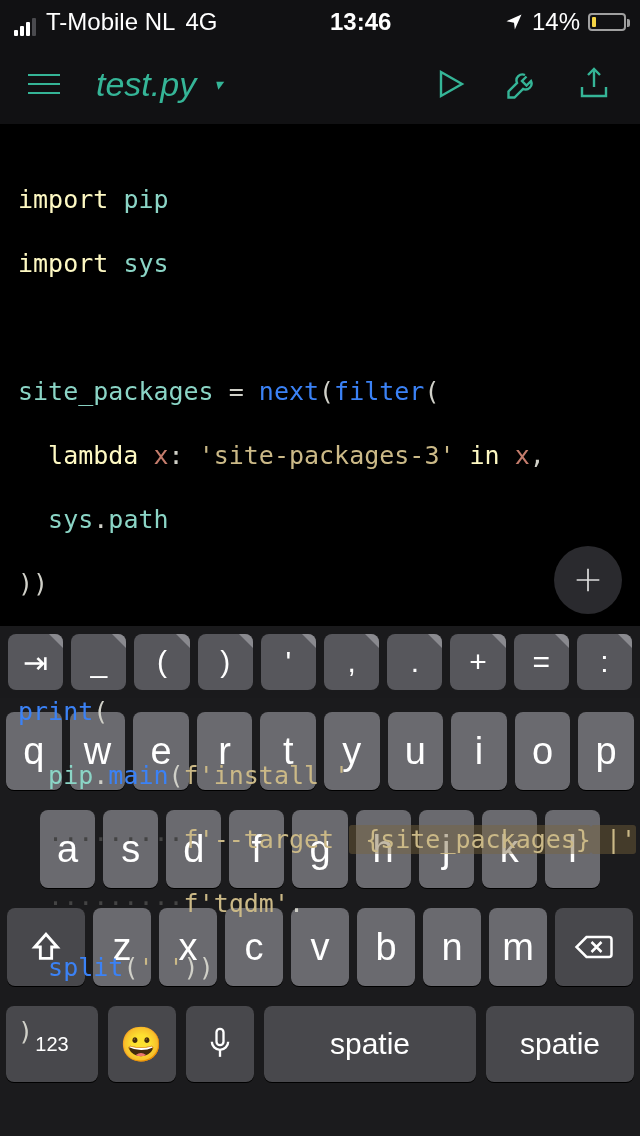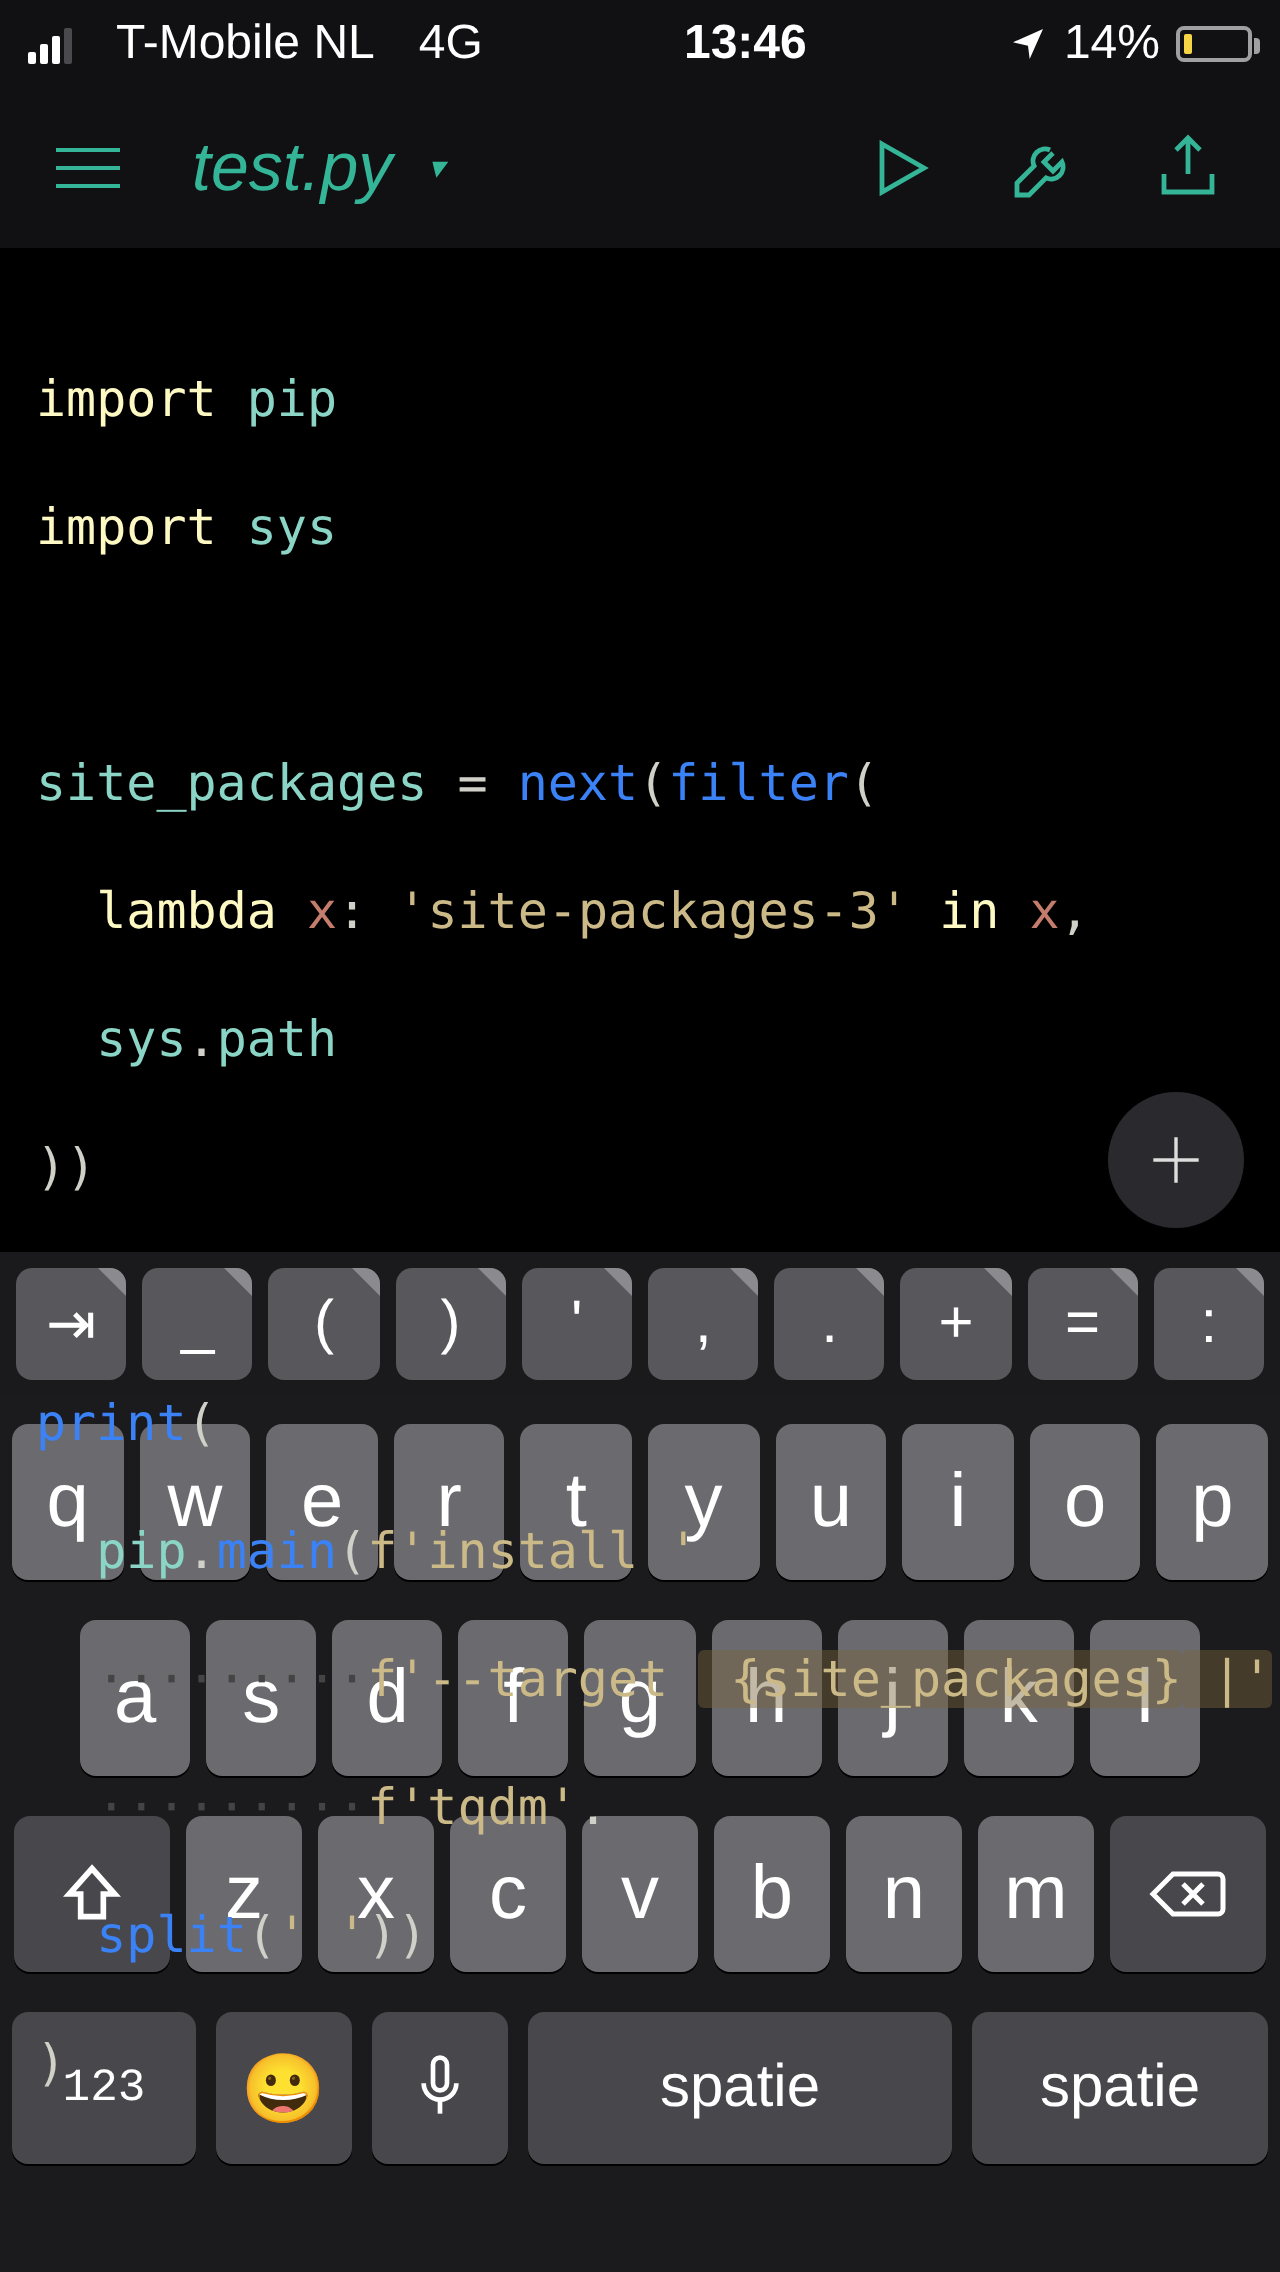--- a/index.html
+++ b/index.html
@@ -15,21 +15,21 @@
   
   .status-bar {
     height: 44px;
     background: #111113;
     display: flex;
     align-items: center;
     padding: 0 14px;
     font-size: 24px;
     font-weight: 500;
   }
-  .status-left { display:flex; align-items:center; gap:22px; }
+  .status-left { display:flex; align-items:flex-end; gap:10px; }
   .status-center { flex:1; text-align:center; font-weight:600; }
   .status-right { display:flex; align-items:center; gap:8px; }
   .signal-bars { display:flex; align-items:flex-end; gap:2px; height:20px; }
   .signal-bars span { width:4px; background:#fff; border-radius:1px; }
   .signal-bars span:nth-child(1){height:6px;}
   .signal-bars span:nth-child(2){height:10px;}
   .signal-bars span:nth-child(3){height:14px;}
   .signal-bars span:nth-child(4){height:18px; background:#4a4a4e;}
   .battery {
     width:38px; height:18px; border:2px solid #a0a0a0; border-radius:4px;
@@ -163,21 +163,21 @@
     display:flex;
     align-items:center;
     justify-content:center;
     box-shadow: 0 1px 0 #000;
   }
   .key.fn { background:#48484c; }
   .row4 .key { flex: 0 0 58px; }
   .row4 .key.fn { flex: 0 0 78px; }
   .row5 { gap:10px; }
   .row5 .key { font-size:30px; height:76px; }
-  .row5 .key.num123 { flex:0 0 92px; font-size:23px;font-family:Liberation Mono, monospace; }
+  .row5 .key.num123 { flex:0 0 92px; font-size:20px; }
   .row5 .key.emoji { flex:0 0 68px; }
   .row5 .key.mic   { flex:0 0 68px; }
   .row5 .key.space { flex:1; }
   .row5 .key.return{ flex:0 0 148px; }
 
   svg { display:block; }
 </style>
 </head>
 <body>
 

